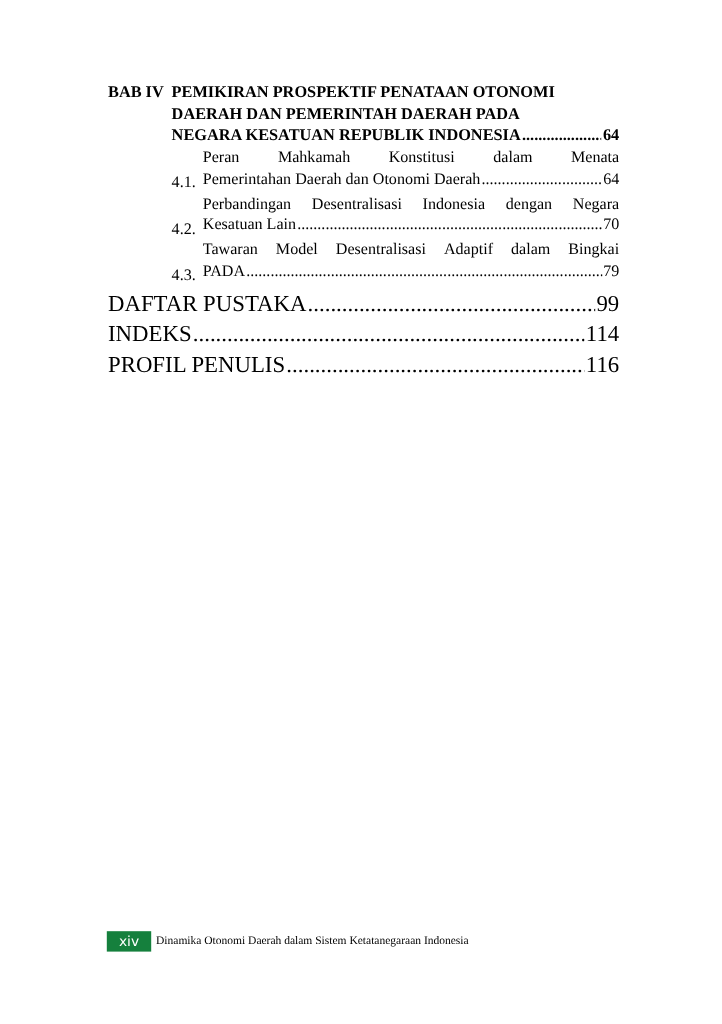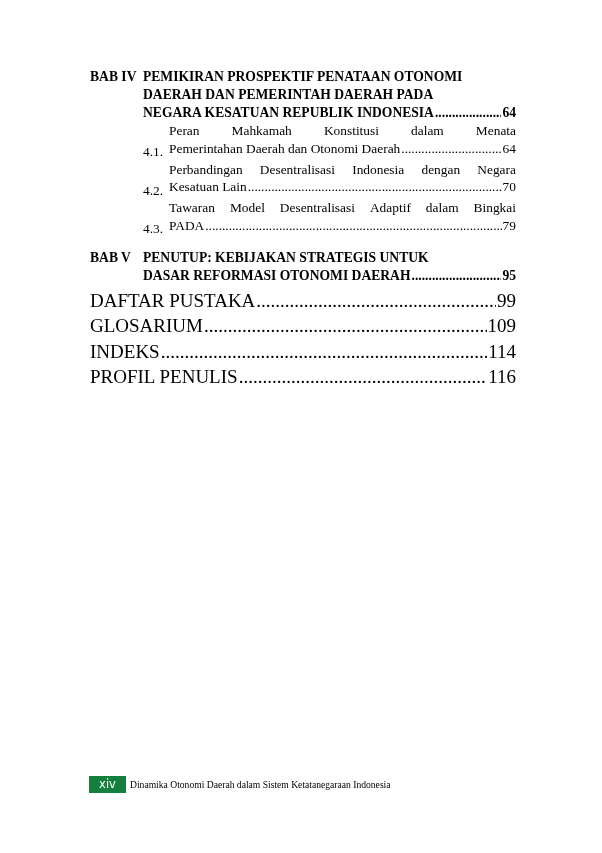--- a/index.html
+++ b/index.html
@@ -201,44 +201,28 @@
           </div>
           <div class="line">
             <span class="txt">PADA</span>
             <span class="leader"></span>
             <span class="pg">79</span>
           </div>
         </div>
       </div>
     </div>
 
-    <div class="chapter chap5">
-      <div class="chap-num">BAB V</div>
-      <div class="chap-body">
-        <div>PENUTUP: KEBIJAKAN STRATEGIS UNTUK</div>
-        <div class="line">
-          <span class="txt">DASAR REFORMASI OTONOMI DAERAH</span>
-          <span class="leader"></span>
-          <span class="pg">95</span>
-        </div>
-      </div>
-    </div>
 
     <div class="backmatter">
       <div class="line back-item">
         <span class="txt">DAFTAR PUSTAKA</span>
         <span class="leader"></span>
         <span class="pg">99</span>
       </div>
       <div class="line back-item">
-        <span class="txt">GLOSARIUM</span>
-        <span class="leader"></span>
-        <span class="pg">109</span>
-      </div>
-      <div class="line back-item">
         <span class="txt">INDEKS</span>
         <span class="leader"></span>
         <span class="pg">114</span>
       </div>
       <div class="line back-item">
         <span class="txt">PROFIL PENULIS</span>
         <span class="leader"></span>
         <span class="pg">116</span>
       </div>
     </div>

